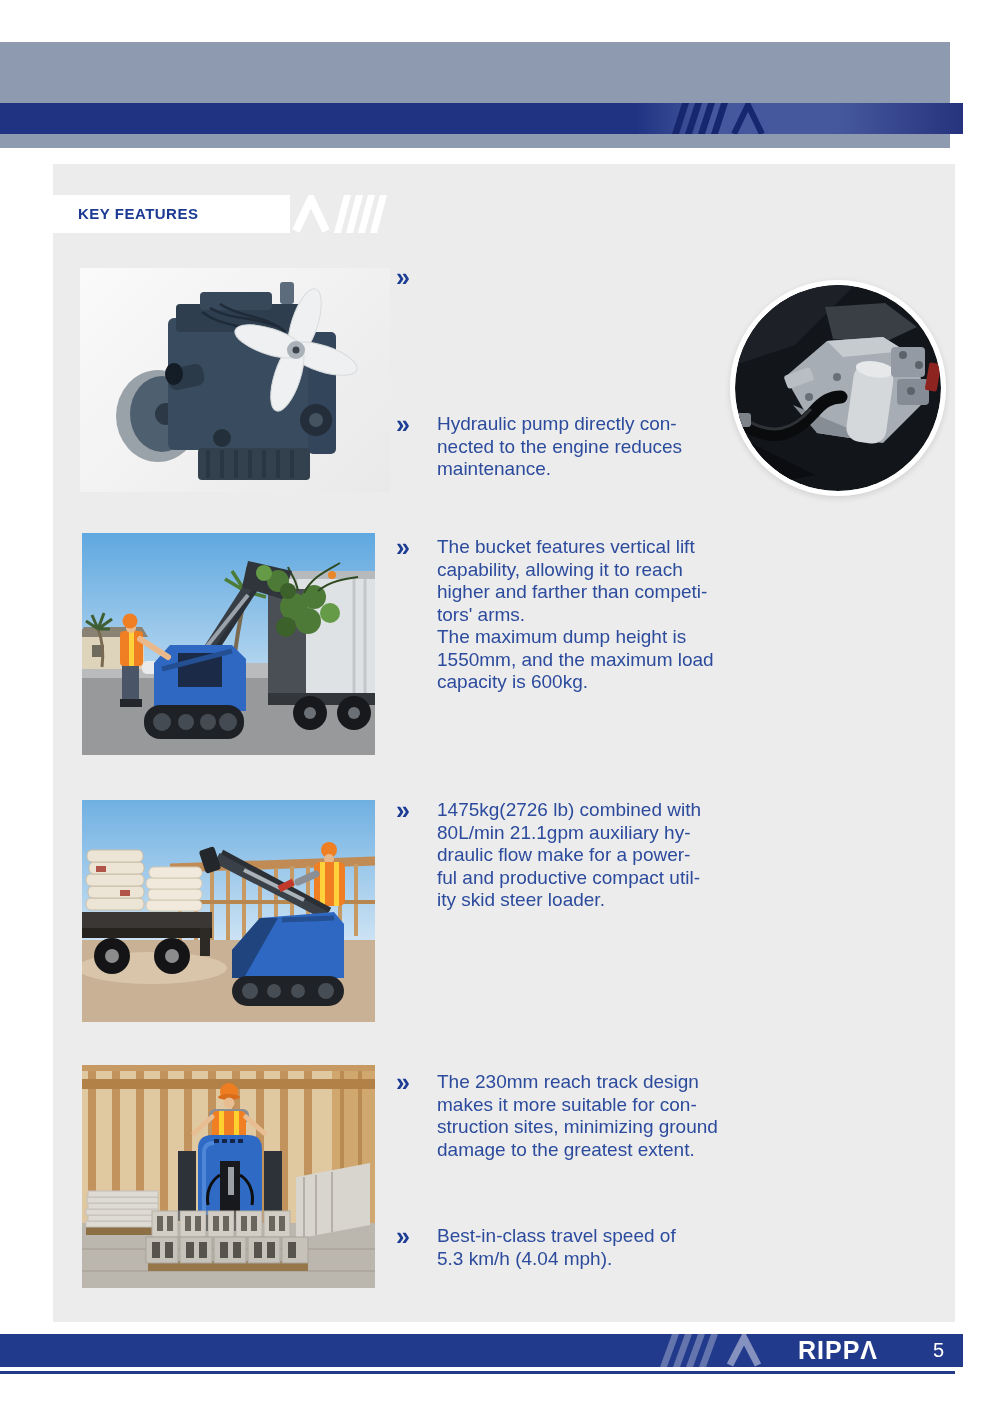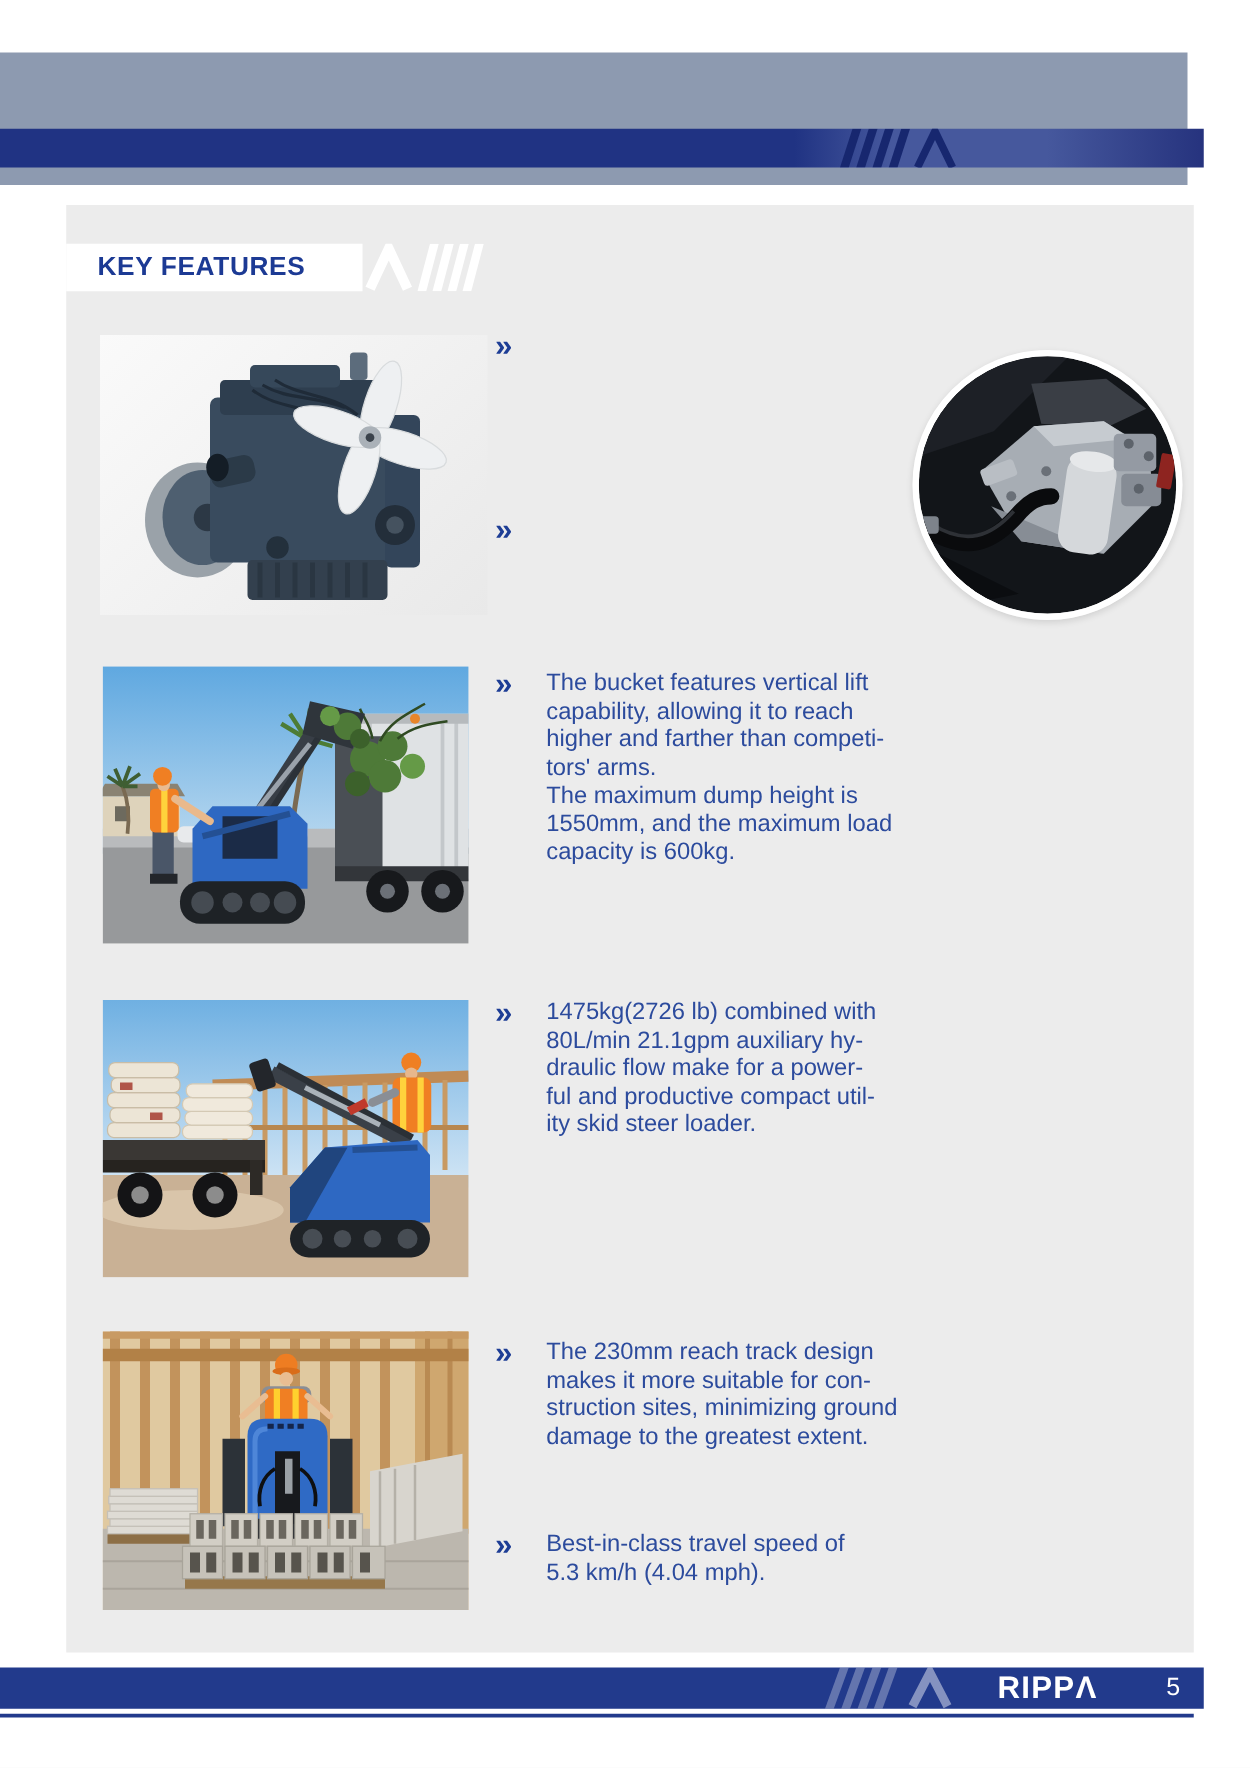--- a/index.html
+++ b/index.html
@@ -6,21 +6,21 @@
   .page{position:relative;width:1000px;height:1414px;background:#ffffff;overflow:hidden;
         font-family:"Liberation Sans",sans-serif;}
   
   .band-steel{position:absolute;left:0;top:42px;width:950px;height:106px;background:#8d9ab0;}
   .bar-navy{position:absolute;left:0;top:103px;width:963px;height:31px;
             background:linear-gradient(90deg,#203383 0%,#203383 66%,#46589d 74%,#46589d 87%,#26337e 100%);}
   .bar-navy svg{position:absolute;left:672px;top:0;}
   
   .panel{position:absolute;left:53px;top:164px;width:902px;height:1158px;background:#ececec;}
   .kf-band{position:absolute;left:53px;top:195px;width:237px;height:38px;background:#ffffff;}
-  .kf-title{display:block;padding-left:25px;font-size:21px;font-weight:bold;color:#1c3a94;
+  .kf-title{display:block;padding-left:25px;font-size:15px;font-weight:bold;color:#1c3a94;
             line-height:38px;letter-spacing:.5px;}
   .kf-deco{position:absolute;left:292px;top:195px;}
   
   .photo{position:absolute;overflow:hidden;}
   .photo svg{display:block;}
   .photo-engine{left:80px;top:268px;width:310px;height:224px;background:linear-gradient(135deg,#fafafa,#e9e9e9);}
   .photo-circle{left:730px;top:280px;width:216px;height:216px;border-radius:50%;border:5px solid #ffffff;
                 box-sizing:border-box;box-shadow:0 2px 6px rgba(0,0,0,.12);}
   .photo-circle svg{border-radius:50%;}
   .photo-street{left:82px;top:533px;width:293px;height:222px;}
@@ -374,20 +374,23 @@
         </g>
       </g>
     </svg>
   </div>
 
   <div class="feature" style="top:266px">
     <span class="chev">»</span>
   </div>
   <div class="feature" style="top:413px">
     <span class="chev">»</span>
+    <div class="txt">Hydraulic pump directly con-
+nected to the engine reduces
+maintenance.</div>
   </div>
   <div class="feature" style="top:536px">
     <span class="chev">»</span>
     <div class="txt">The bucket features vertical lift
 capability, allowing it to reach
 higher and farther than competi-
 tors' arms.
 The maximum dump height is
 1550mm, and the maximum load
 capacity is 600kg.</div>

